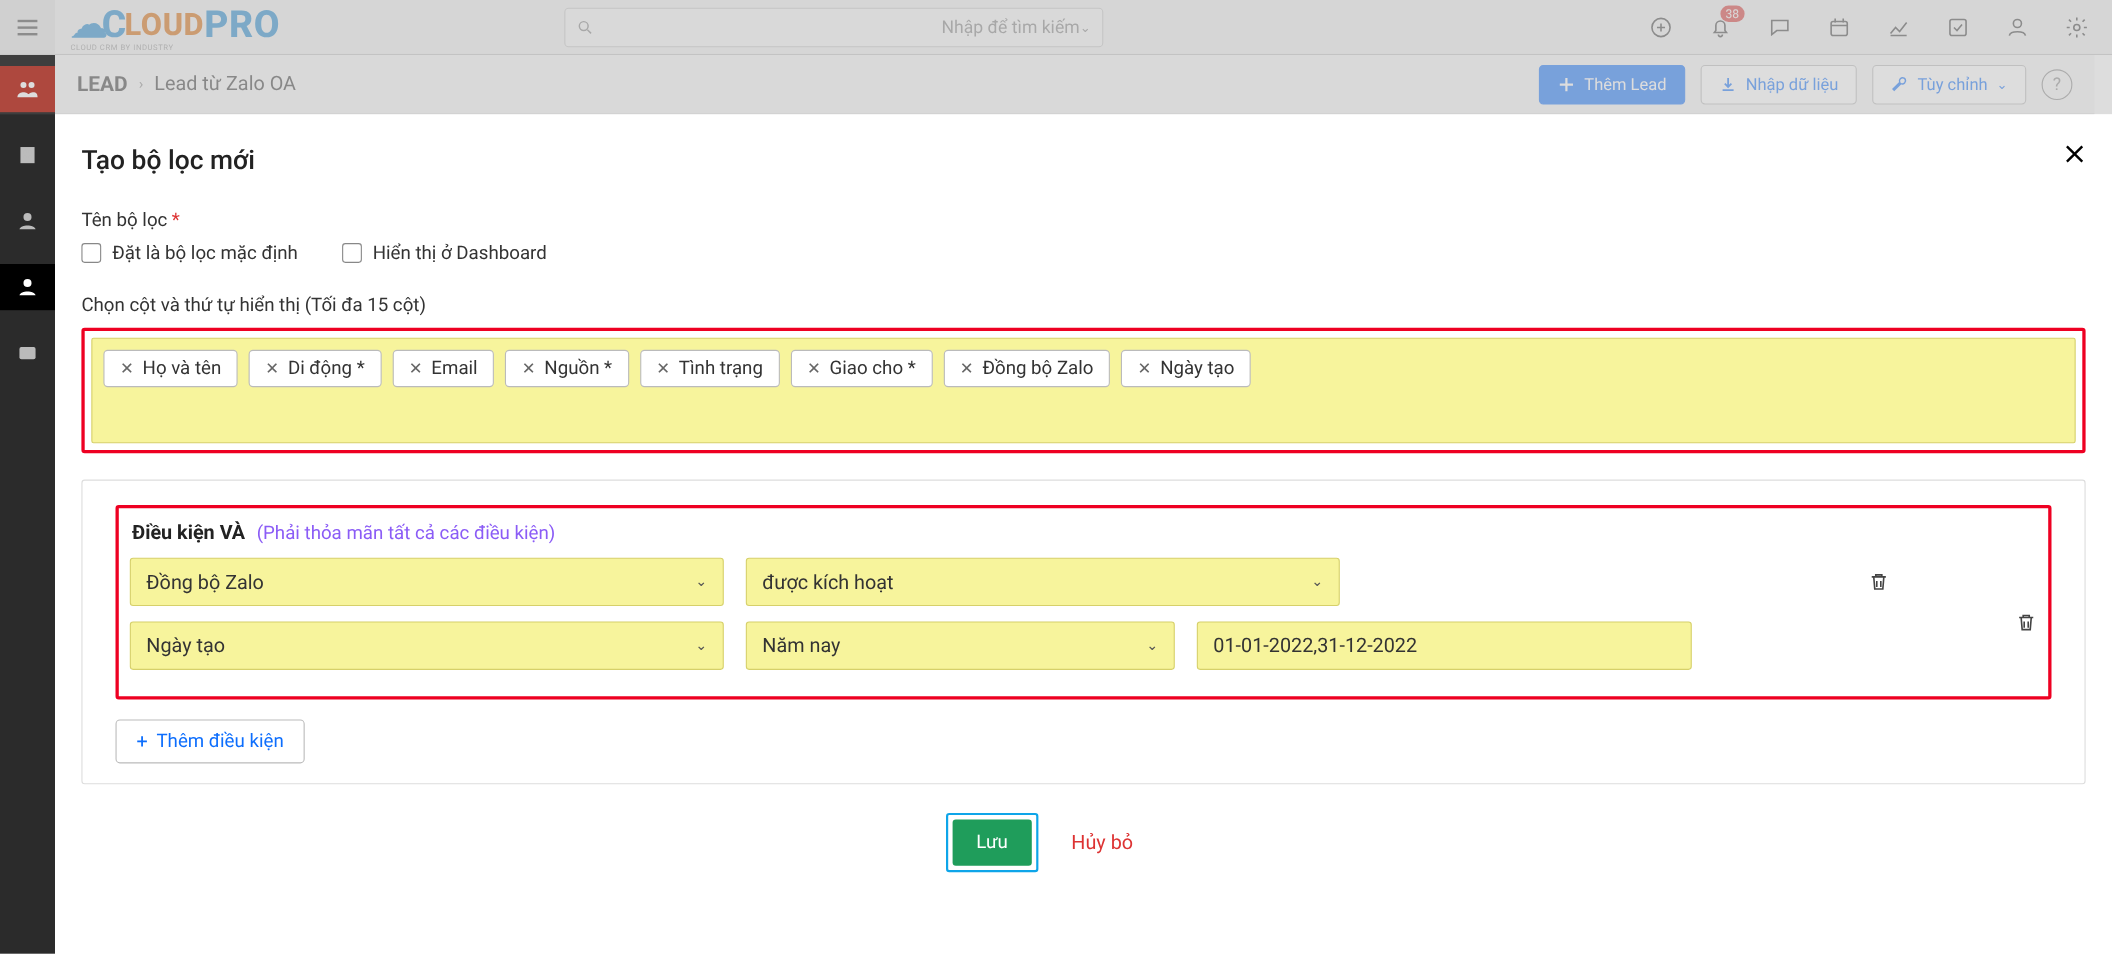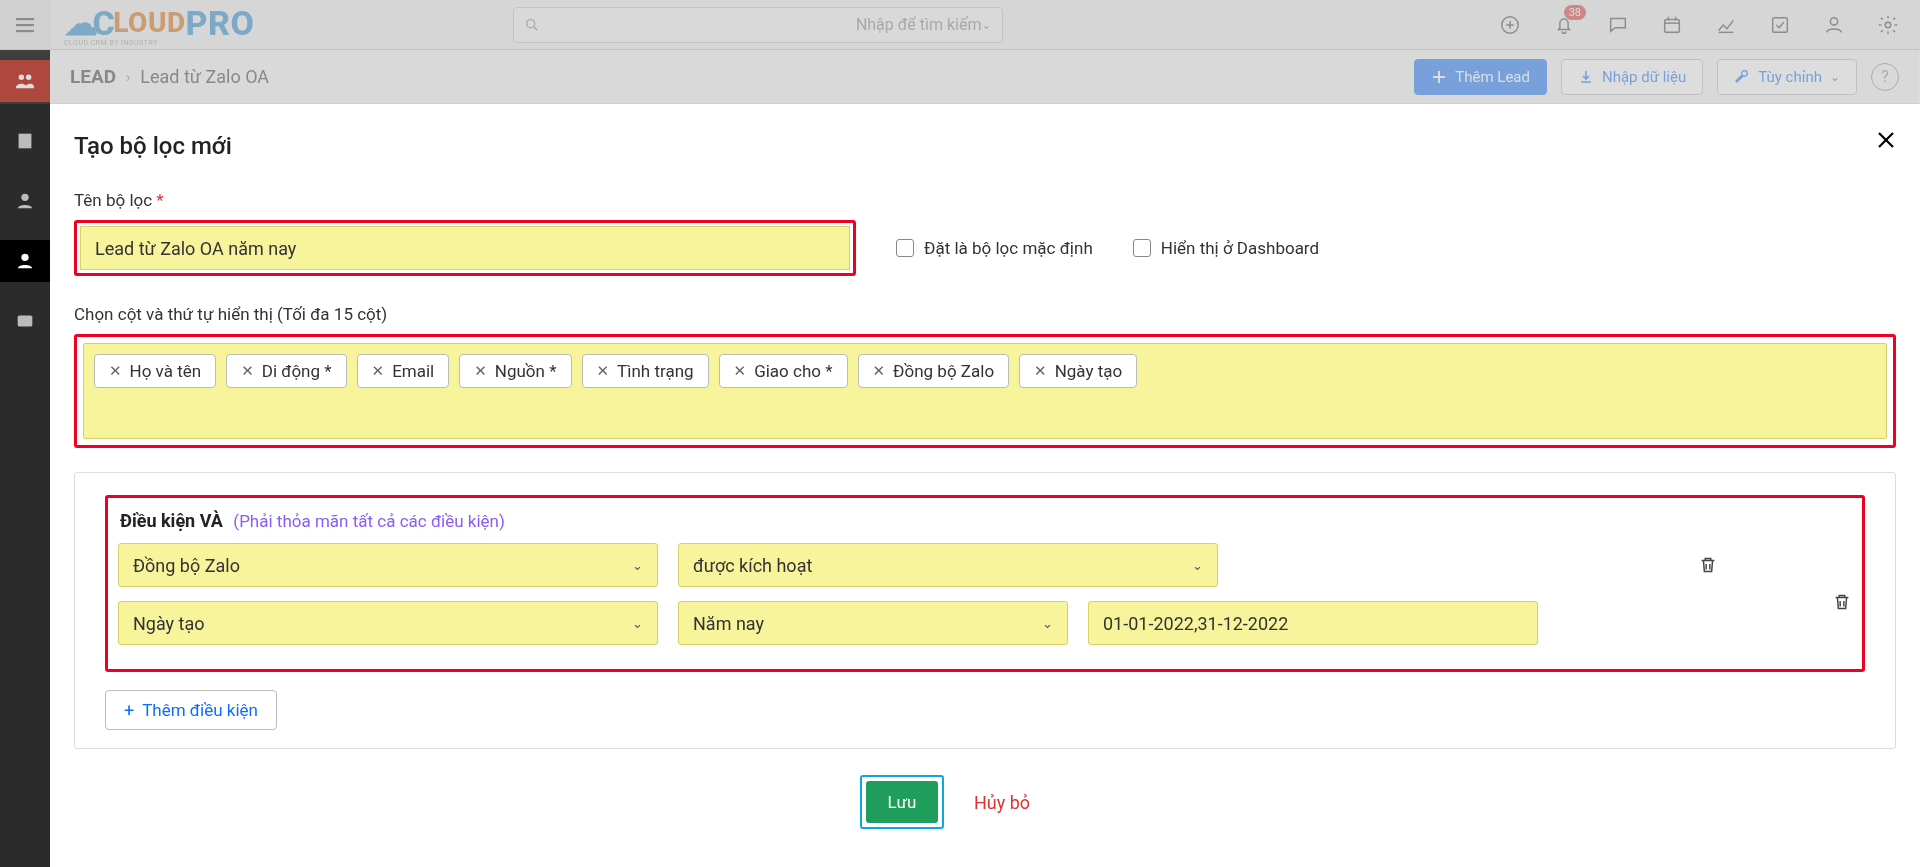--- a/index.html
+++ b/index.html
@@ -35,21 +35,21 @@
   position:absolute; left:0; top:50px; bottom:0; width:50px; background:#2b2b2b;
   display:flex; flex-direction:column; align-items:center; padding-top:10px; gap:18px;
 }
 .sidebar .sicon { width:50px; height:42px; display:flex; align-items:center; justify-content:center; }
 .sidebar .sicon.active { background:#000; }
 .sidebar .sicon.highlight { background:#c0392b; }
 .sidebar .sicon svg { width:22px; height:22px; fill:#bbb; }
 .sidebar .sicon.active svg, .sidebar .sicon.highlight svg { fill:#fff; }
 
 .subheader {
-  position:absolute; left:50px; right:1px; top:50px; height:54px;
+  position:absolute; left:50px; right:16px; top:50px; height:54px;
   background:#f6f6f6; border-bottom:1px solid #ddd;
   display:flex; align-items:center; padding:0 20px;
 }
 .subheader.dim { opacity:0.55; }
 .breadcrumb { font-size:18px; color:#333; display:flex; align-items:center; gap:10px; }
 .breadcrumb .strong { font-weight:700; font-size:19px; }
 .breadcrumb .sep { color:#888; font-size:14px; }
 .sub-actions { margin-left:auto; display:flex; align-items:center; gap:14px; }
 .btn { height:36px; padding:0 16px; border-radius:4px; border:1px solid #bbb; background:#fff; display:inline-flex; align-items:center; gap:8px; font-size:15px; color:#0d6efd; cursor:pointer; }
 .btn-primary { background:#0d6efd; color:#fff; border-color:#0d6efd; }
@@ -299,23 +299,20 @@
         <line x1="5" y1="5" x2="19" y2="19"></line>
         <line x1="19" y1="5" x2="5" y2="19"></line>
       </svg>
   </div>
   <h1>Tạo bộ lọc mới</h1>
 
   <div class="field-label">
     <span>Tên bộ lọc</span><span class="req">*</span>
   </div>
   <div class="row-name">
-    <div class="name-wrap">
-      <input class="name-input" value="Lead từ Zalo OA năm nay" style="">
-    </div>
     <label class="chk">
       <span class="box"></span>
         <span>Đặt là bộ lọc mặc định</span>
     </label>
     <label class="chk">
       <span class="box"></span>
         <span>Hiển thị ở Dashboard</span>
     </label>
   </div>
 

